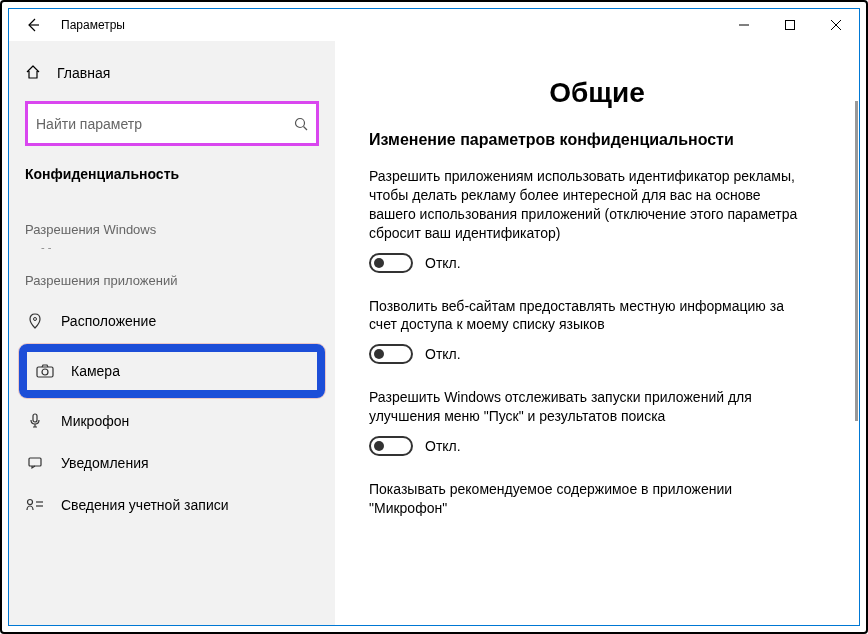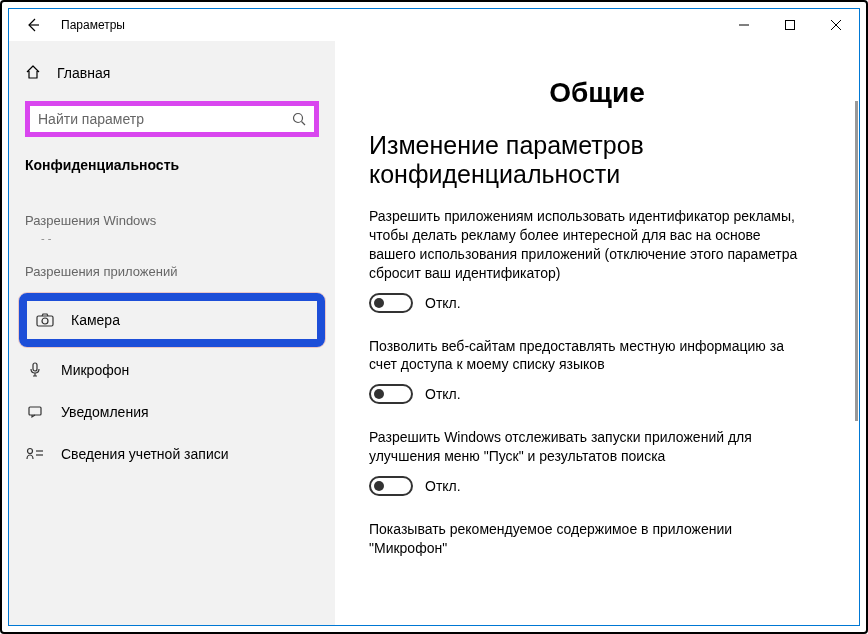--- a/index.html
+++ b/index.html
@@ -89,22 +89,22 @@
     padding: 0 16px;
     cursor: pointer;
   }
   .sidebar .nav-home .icon { margin-right: 16px; }
   .sidebar .nav-home span { font-size: 14px; }
   .search-wrap {
     padding: 8px 16px 14px 16px;
   }
   .search-box {
     width: 100%;
-    height: 36px;
-    border: 5px solid #d946ef;
+    height: 45px;
+    border: 3px solid #d946ef;
     background: #fff;
     display: flex;
     align-items: center;
     padding: 0 8px;
   }
   .search-box input {
     flex: 1;
     border: none;
     outline: none;
     font-size: 14px;
@@ -160,22 +160,22 @@
   }
   .main::-webkit-scrollbar { width: 4px; }
   .main::-webkit-scrollbar-thumb { background: #999; }
   .page-title {
     font-size: 28px;
     font-weight: 600;
     margin-bottom: 22px;
     text-align: center;
   }
   .section-title {
-    font-size: 25px;
-    font-weight: 400;
+    font-size: 16px;
+    font-weight: 700;
     margin-bottom: 18px;
   }
   .setting-block { margin-bottom: 24px; }
   .setting-desc {
     font-size: 14px;
     line-height: 1.35;
     margin-bottom: 10px;
     max-width: 440px;
   }
   .toggle-row {
@@ -280,20 +280,29 @@
         </div>
       </div>
 
       <div class="section-label">Конфиденциальность</div>
 
       <div class="group-label">Разрешения Windows</div>
       <div class="group-sub">- -</div>
 
       <div class="group-label">Разрешения приложений</div>
 
+      <div class="nav-item">
+        <span class="icon">
+          <svg width="16" height="16" viewBox="0 0 16 16">
+                <path d="M8 1 C11 1 13 3 13 6 C13 10 8 15 8 15 C8 15 3 10 3 6 C3 3 5 1 8 1 Z" stroke="#333" stroke-width="1.2" fill="none"></path>
+                <circle cx="8" cy="6" r="1.5" stroke="#333" stroke-width="1" fill="none"></circle>
+              </svg>
+        </span>
+        <span>Расположение</span>
+      </div>
 
       <div class="highlight-wrap">
         <div class="nav-item">
           <span class="icon">
             <svg width="18" height="16" viewBox="0 0 18 16">
                   <rect x="1" y="4" width="16" height="10" rx="1.5" stroke="#333" stroke-width="1.2" fill="none"></rect>
                   <path d="M6 4 L7 2 H11 L12 4" stroke="#333" stroke-width="1.2" fill="none"></path>
                   <circle cx="9" cy="9" r="3" stroke="#333" stroke-width="1.2" fill="none"></circle>
                 </svg>
           </span>

